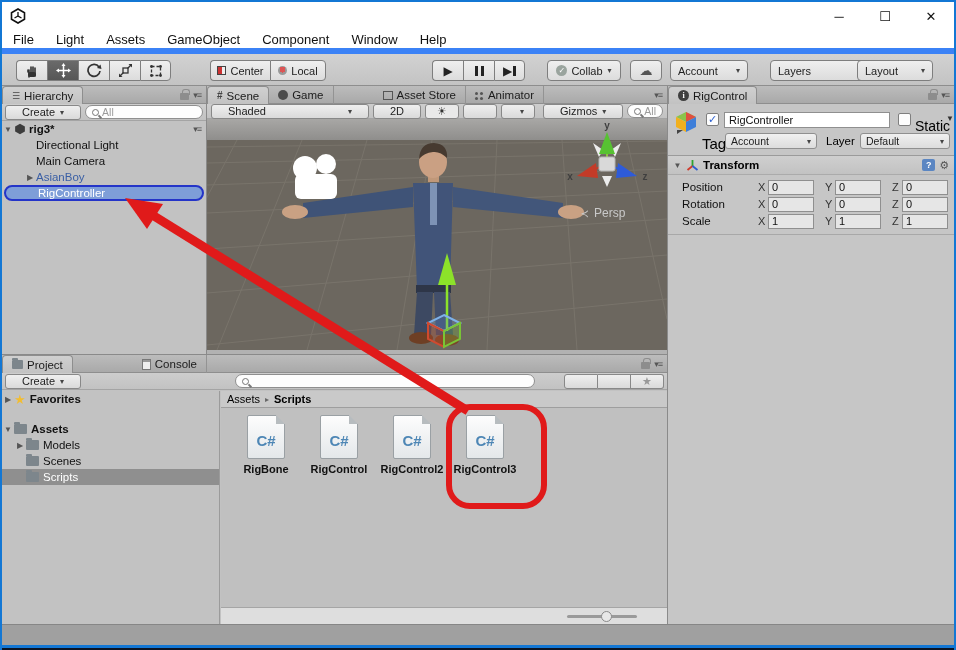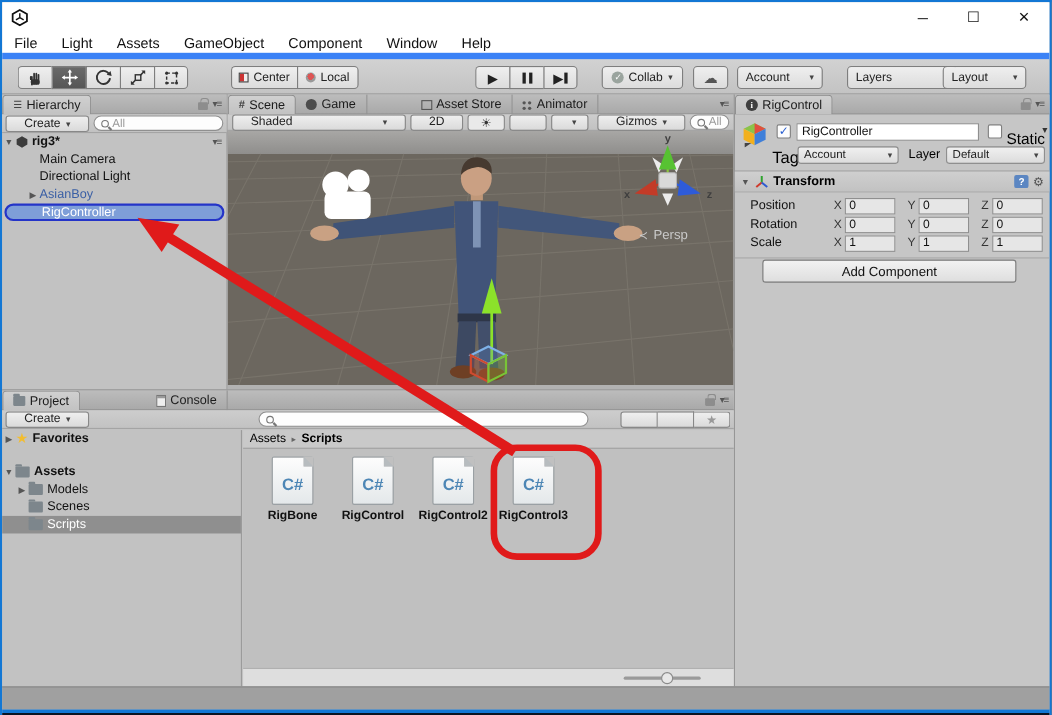--- a/index.html
+++ b/index.html
@@ -236,24 +236,24 @@
     <div style="position:absolute;top:35px;left:0;right:0">
       <div class="hrow" style="font-weight:bold">
         <span class="tri">▼</span>
         <svg width="12" height="12" viewBox="0 0 16 16" style="margin-right:3px">
           <polygon points="8,1 14.5,4.7 14.5,11.3 8,15 1.5,11.3 1.5,4.7" fill="#3c3c3c"></polygon>
         </svg>
         <span>rig3*</span>
         <span class="panemenu" style="margin-left:auto;padding-right:5px">▾≡</span>
       </div>
       <div class="hrow" style="padding-left:34px">
+        <span>Directional Light</span>
+      </div>
+      <div class="hrow" style="padding-left:34px">
         <span>Main Camera</span>
-      </div>
-      <div class="hrow" style="padding-left:34px">
-        <span>Directional Light</span>
       </div>
       <div class="hrow" style="padding-left:22px;color:#3a5fa5">
         <span class="tri">▶</span>
         <span>AsianBoy</span>
       </div>
       <div class="hrow sel-blue" style="padding-left:32px;margin:0 2px">
         <span>RigController</span>
       </div>
     </div>
   </div>
@@ -470,23 +470,20 @@
       <span class="axis-lbl" style="position:absolute;left:90px;top:59px">X</span>
       <div class="num-field" style="left:100px;top:58px"><span>1</span></div>
       <span class="axis-lbl" style="position:absolute;left:157px;top:59px">Y</span>
       <div class="num-field" style="left:167px;top:58px"><span>1</span></div>
       <span class="axis-lbl" style="position:absolute;left:224px;top:59px">Z</span>
       <div class="num-field" style="left:234px;top:58px"><span>1</span></div>
 
       <div style="position:absolute;left:0;top:78px;width:100%;border-top:1px solid #a8a8a8"></div>
     </div>
 
-    <div class="add-btn">
-      <span>Add Component</span>
-    </div>
   </div>
 
   <div class="panel" style="left:0;top:352px;width:665px;height:270px;border-top:1px solid #8a8a8a">
     <div class="tabstrip">
       <div class="tab active">
         <span class="folder" style="margin-right:0;width:11px;height:9px"></span>
         <span>Project</span>
       </div>
       <div class="tab" style="margin-left:60px">
         <span class="consoleicon"></span>

